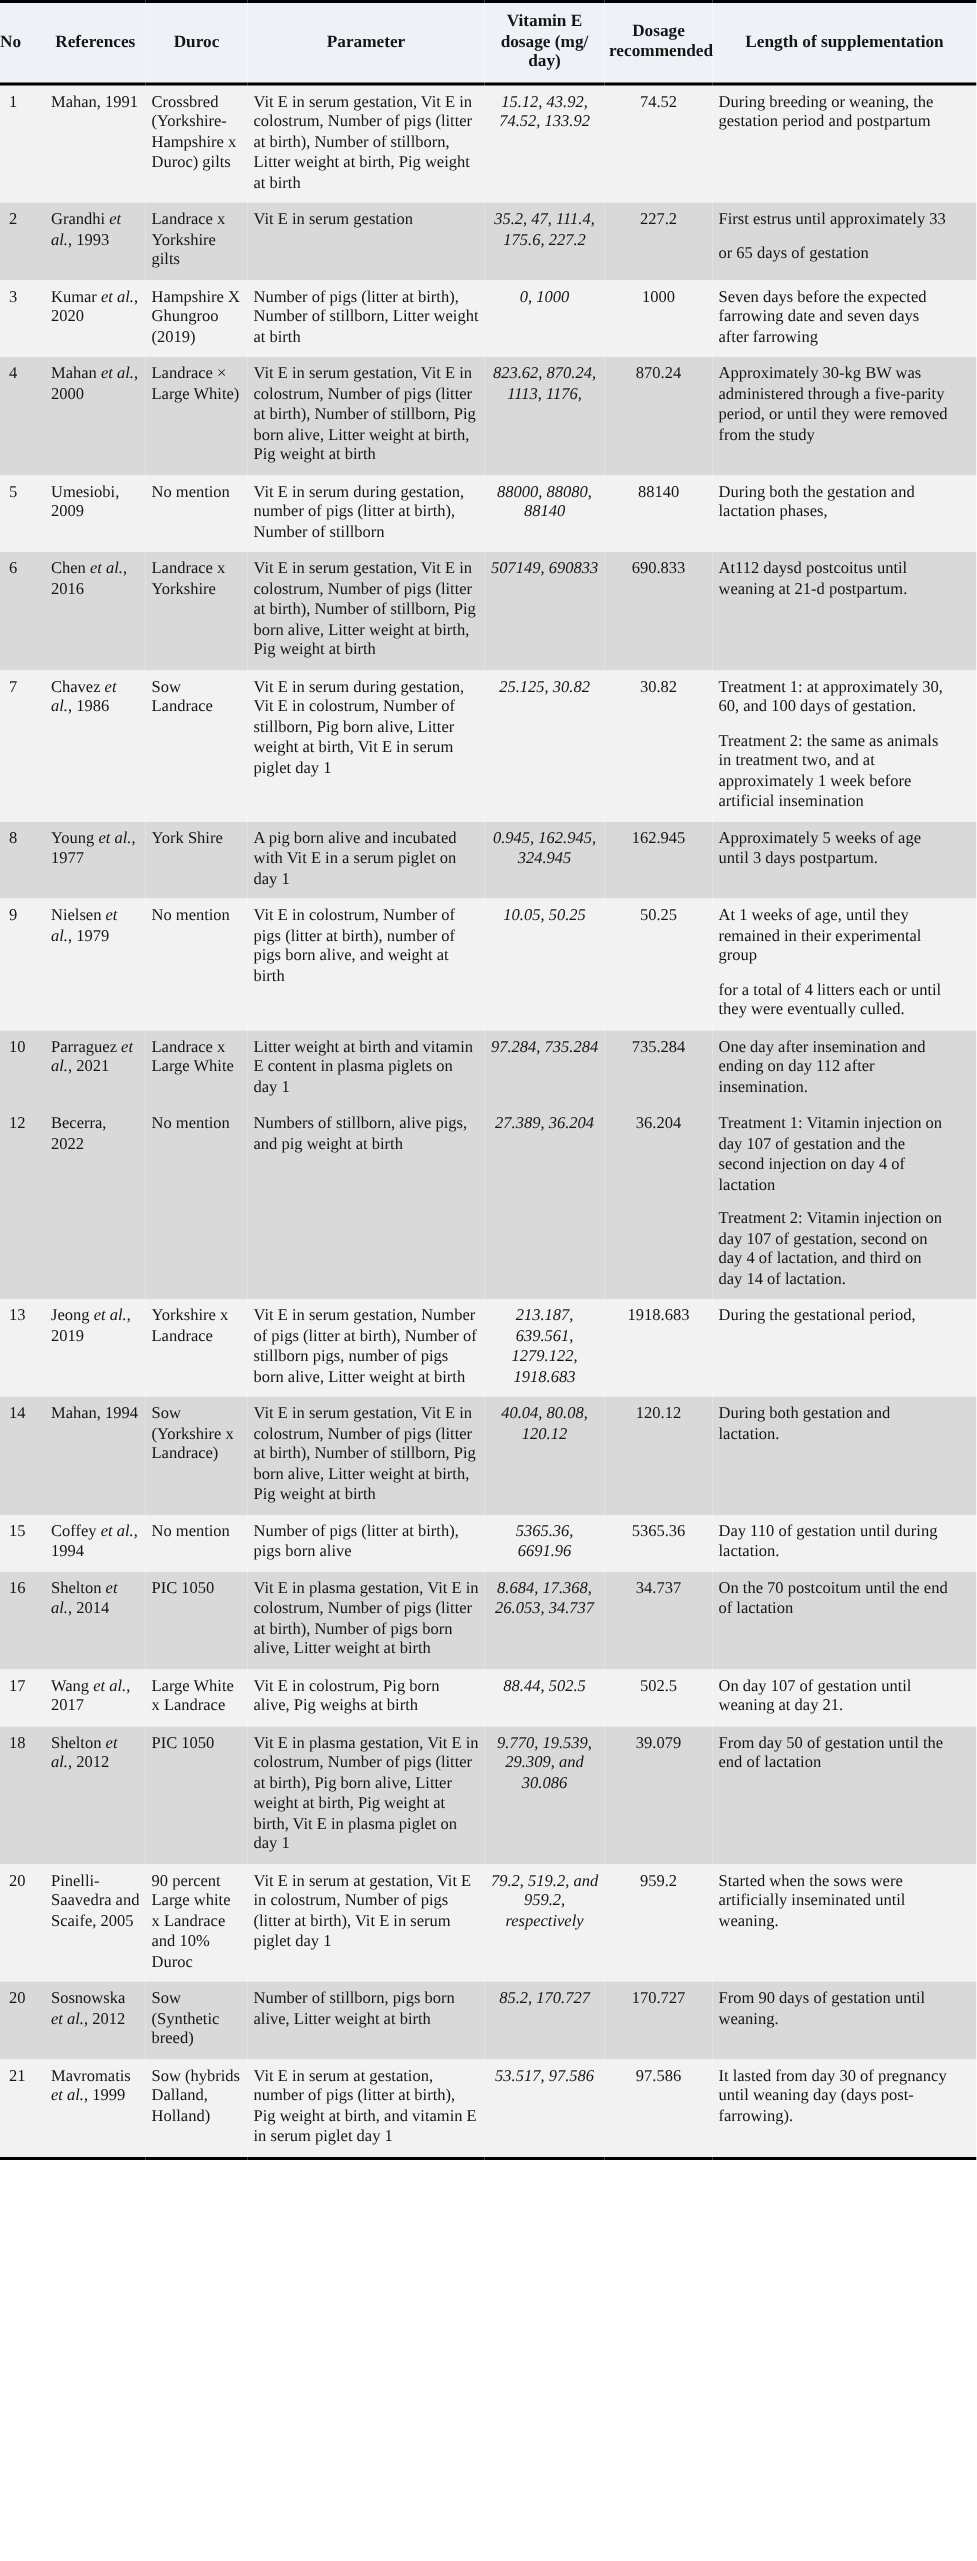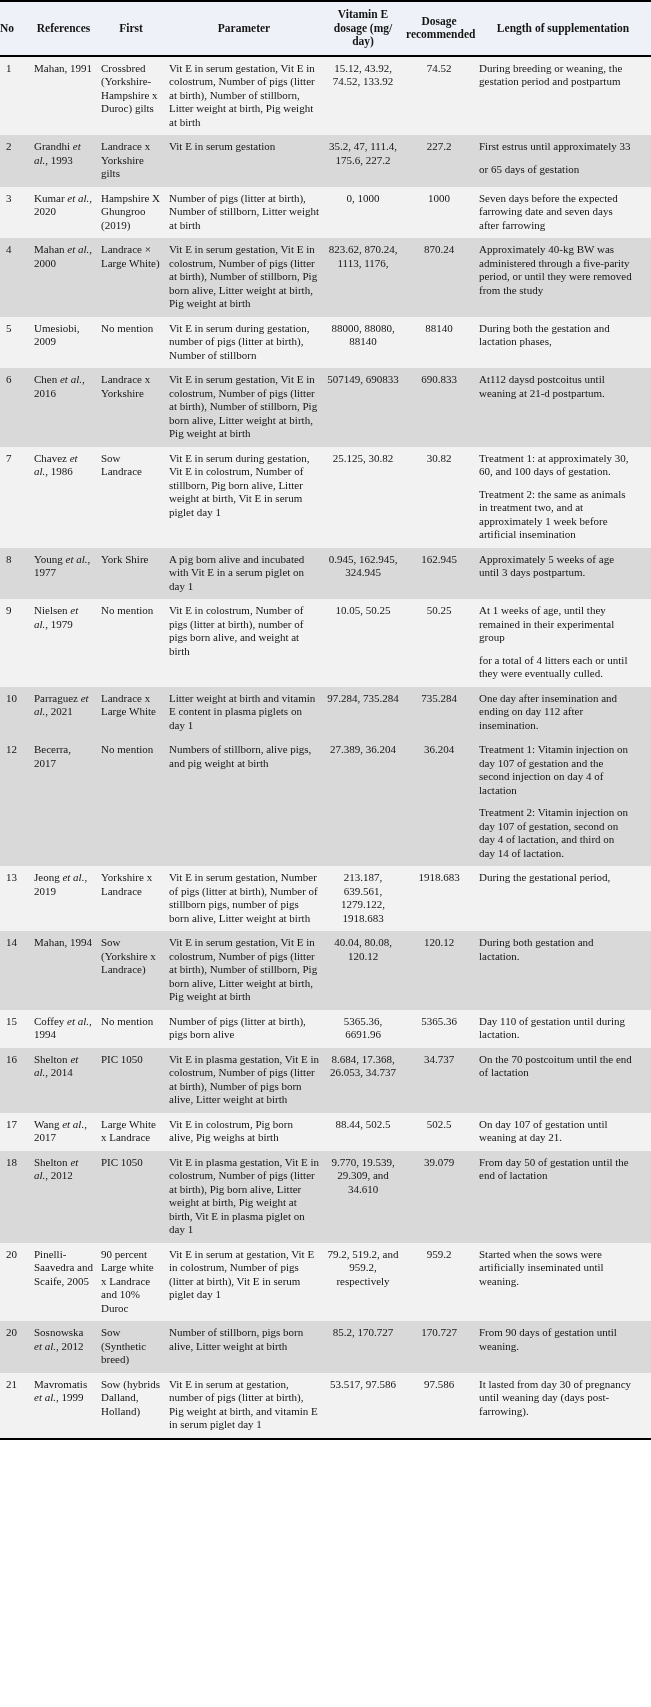--- a/index.html
+++ b/index.html
@@ -46,21 +46,21 @@
     vertical-align: top;
     padding: 5px 4px 6px 4px;
   }
   tbody tr.light { background: #f2f2f2; }
   tbody tr.dark  { background: #d9d9d9; }
 
   td.c-no    { padding-left: 6px; }
   td.c-ref   { }
   td.c-breed { }
   td.c-param { }
-  td.c-dose  { text-align: center; }
+  td.c-dose  { text-align: center; font-style: italic; }
   td.c-rec   { text-align: center; }
   td.c-len p { margin: 0 15px 9px 0; }
   td.c-len p:last-child { margin-bottom: 0; }
   .etal { font-style: italic; }
 </style>
 </head>
 <body>
 
 <div class="page">
   <table class="data-table">
@@ -70,21 +70,21 @@
         <col class="col-breed">
         <col class="col-param">
       <col class="col-dose">
         <col class="col-rec">
         <col class="col-len">
     </colgroup>
     <thead>
       <tr>
         <th class="h-no">No</th>
         <th class="h-ref">References</th>
-        <th class="h-breed">First</th>
+        <th class="h-breed">Duroc</th>
         <th class="h-param">Parameter</th>
         <th class="h-dose">Vitamin E dosage (mg/ day)</th>
         <th class="h-rec">Dosage recommended</th>
         <th class="h-len">Length of supplementation</th>
       </tr>
     </thead>
     <tbody>
         <tr class="light">
     <td class="c-no">1</td>
     <td class="c-ref"><span class="pre">Mahan, 1991</span><span class="etal"></span><span class="post"></span></td>
@@ -120,21 +120,21 @@
           </td>
   </tr>
         <tr class="dark">
     <td class="c-no">4</td>
     <td class="c-ref"><span class="pre">Mahan </span><span class="etal">et al.</span><span class="post">, 2000</span></td>
     <td class="c-breed">Landrace × Large White)</td>
     <td class="c-param">Vit E in serum gestation, Vit E in colostrum, Number of pigs (litter at birth), Number of stillborn, Pig born alive, Litter weight at birth, Pig weight at birth</td>
     <td class="c-dose">823.62, 870.24, 1113, 1176,</td>
     <td class="c-rec">870.24</td>
     <td class="c-len">
-            <p>Approximately 40-kg BW was administered through a five-parity period, or until they were removed from the study</p>
+            <p>Approximately 30-kg BW was administered through a five-parity period, or until they were removed from the study</p>
           </td>
   </tr>
         <tr class="light">
     <td class="c-no">5</td>
     <td class="c-ref"><span class="pre">Umesiobi, 2009</span><span class="etal"></span><span class="post"></span></td>
     <td class="c-breed">No mention</td>
     <td class="c-param">Vit E in serum during gestation, number of pigs (litter at birth), Number of stillborn</td>
     <td class="c-dose">88000, 88080, 88140</td>
     <td class="c-rec">88140</td>
     <td class="c-len">
@@ -193,21 +193,21 @@
     <td class="c-breed">Landrace x Large White</td>
     <td class="c-param">Litter weight at birth and vitamin E content in plasma piglets on day 1</td>
     <td class="c-dose">97.284, 735.284</td>
     <td class="c-rec">735.284</td>
     <td class="c-len">
             <p>One day after insemination and ending on day 112 after insemination.</p>
           </td>
   </tr>
         <tr class="dark">
     <td class="c-no">12</td>
-    <td class="c-ref"><span class="pre">Becerra, 2017</span><span class="etal"></span><span class="post"></span></td>
+    <td class="c-ref"><span class="pre">Becerra, 2022</span><span class="etal"></span><span class="post"></span></td>
     <td class="c-breed">No mention</td>
     <td class="c-param">Numbers of stillborn, alive pigs, and pig weight at birth</td>
     <td class="c-dose">27.389, 36.204</td>
     <td class="c-rec">36.204</td>
     <td class="c-len">
             <p>Treatment 1: Vitamin injection on day 107 of gestation and the second injection on day 4 of lactation</p>
             <p>Treatment 2: Vitamin injection on day 107 of gestation, second on day 4 of lactation, and third on day 14 of lactation.</p>
           </td>
   </tr>
         <tr class="light">
@@ -263,21 +263,21 @@
     <td class="c-rec">502.5</td>
     <td class="c-len">
             <p>On day 107 of gestation until weaning at day 21.</p>
           </td>
   </tr>
         <tr class="dark">
     <td class="c-no">18</td>
     <td class="c-ref"><span class="pre">Shelton </span><span class="etal">et al.</span><span class="post">, 2012</span></td>
     <td class="c-breed">PIC 1050</td>
     <td class="c-param">Vit E in plasma gestation, Vit E in colostrum, Number of pigs (litter at birth), Pig born alive, Litter weight at birth, Pig weight at birth, Vit E in plasma piglet on day 1</td>
-    <td class="c-dose">9.770, 19.539, 29.309, and 34.610</td>
+    <td class="c-dose">9.770, 19.539, 29.309, and 30.086</td>
     <td class="c-rec">39.079</td>
     <td class="c-len">
             <p>From day 50 of gestation until the end of lactation</p>
           </td>
   </tr>
         <tr class="light">
     <td class="c-no">20</td>
     <td class="c-ref"><span class="pre">Pinelli-Saavedra and Scaife, 2005</span><span class="etal"></span><span class="post"></span></td>
     <td class="c-breed">90 percent Large white x Landrace and 10% Duroc</td>
     <td class="c-param">Vit E in serum at gestation, Vit E in colostrum, Number of pigs (litter at birth), Vit E in serum piglet day 1</td>

